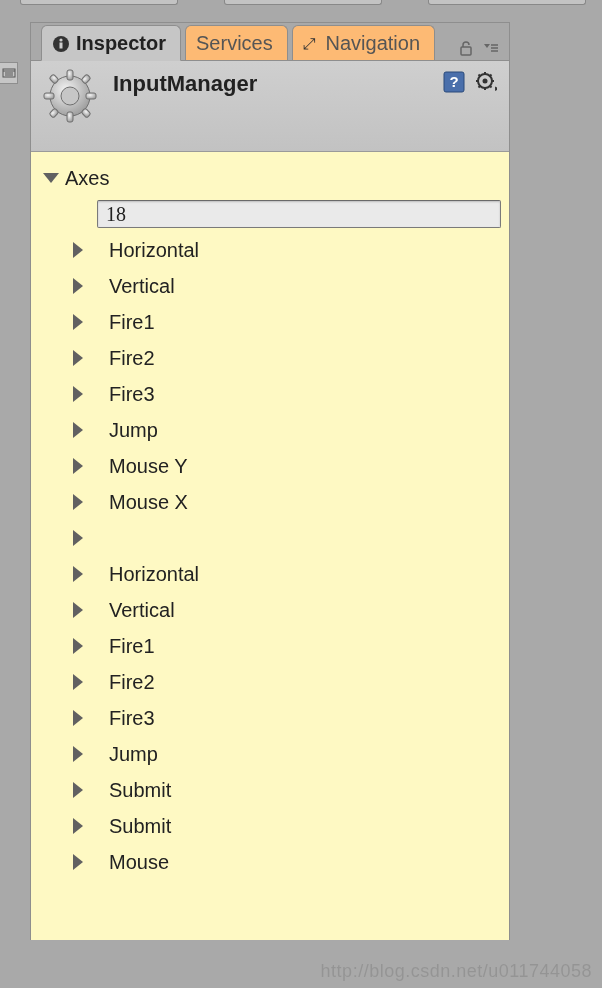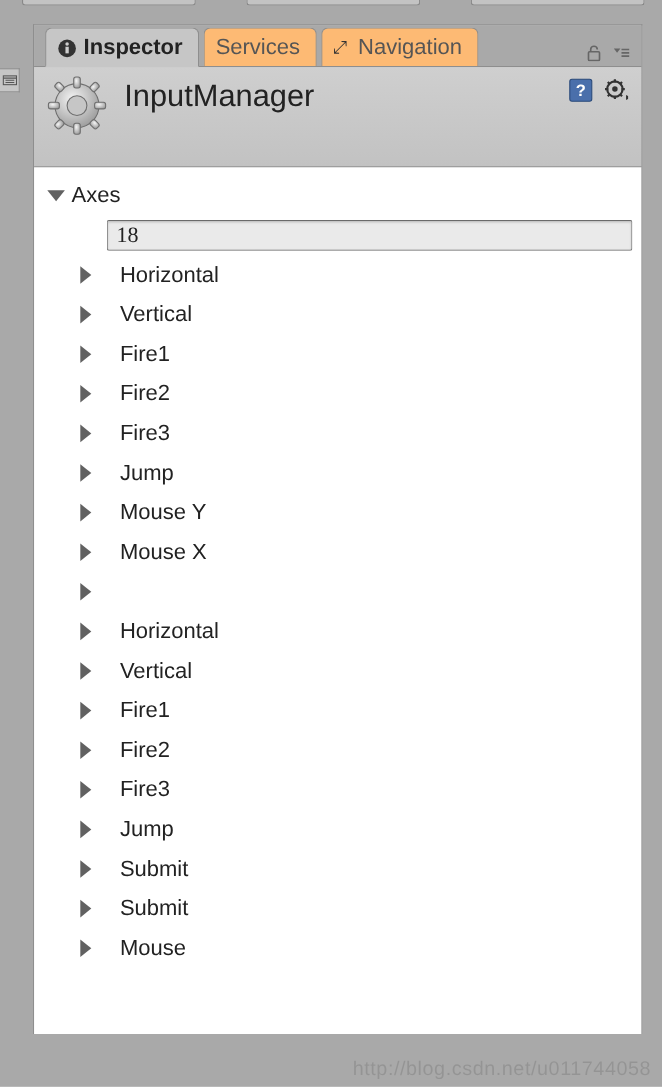--- a/index.html
+++ b/index.html
@@ -38,21 +38,21 @@
     border-left: none;
     display: flex;
     align-items: center;
     justify-content: center;
   }
   .left-handle svg { display: block; }
   .window {
     position: absolute;
     left: 30px;
     top: 22px;
-    width: 554px;
+    width: 480px;
     background: #c6c6c6;
     border: 1px solid #8e8e8e;
     border-bottom: none;
   }
   .tabs {
     display: flex;
     align-items: flex-end;
     height: 38px;
     padding-left: 10px;
     background: #a9a9a9;
@@ -100,36 +100,36 @@
     background: linear-gradient(#cfcfcf, #c2c2c2);
     border-bottom: 1px solid #9a9a9a;
     position: relative;
   }
   .gear {
     width: 58px;
     height: 58px;
     margin-right: 14px;
   }
   .title {
-    font-size: 28px;
-    font-weight: normal;
+    font-size: 22px;
+    font-weight: bold;
     color: #222;
     align-self: flex-start;
     margin-top: 4px;
   }
   .header .hicons {
     position: absolute;
     right: 12px;
     top: 10px;
     display: flex;
     gap: 10px;
   }
   .body {
     padding: 8px 8px 60px 8px;
-    background: #ffffff;
+    background: #fef9c3;
   }
   .row {
     display: flex;
     align-items: center;
     height: 36px;
     font-size: 20px;
   }
   .axes-row { padding-left: 4px; cursor:pointer;}
   .arrow-down, .arrow-right {
     display: inline-block; width: 0; height: 0;

